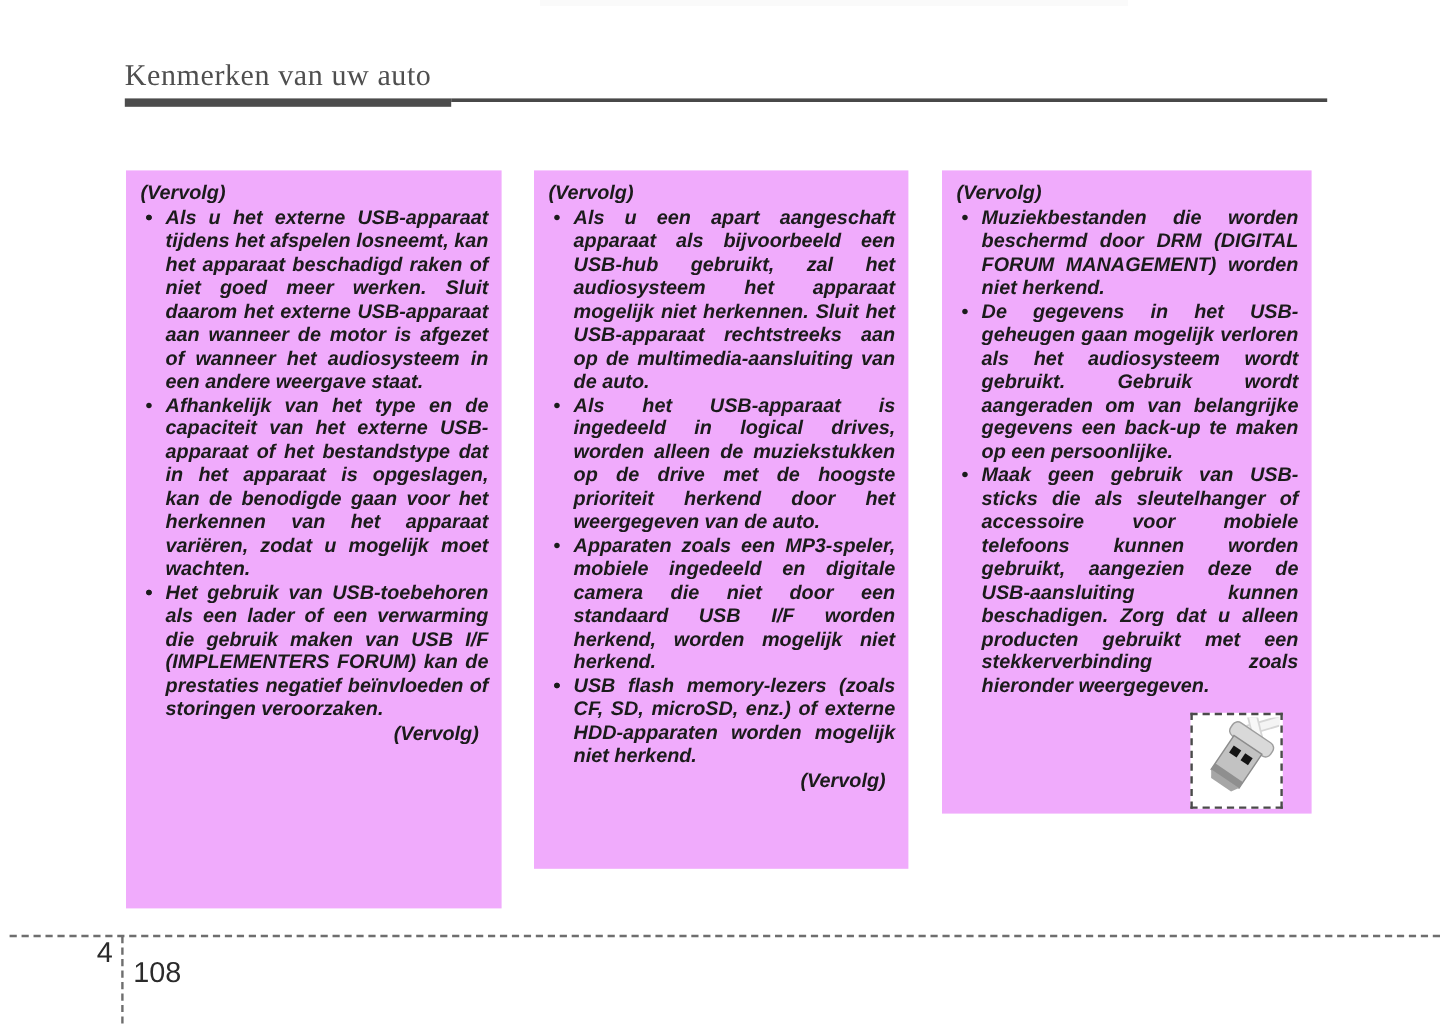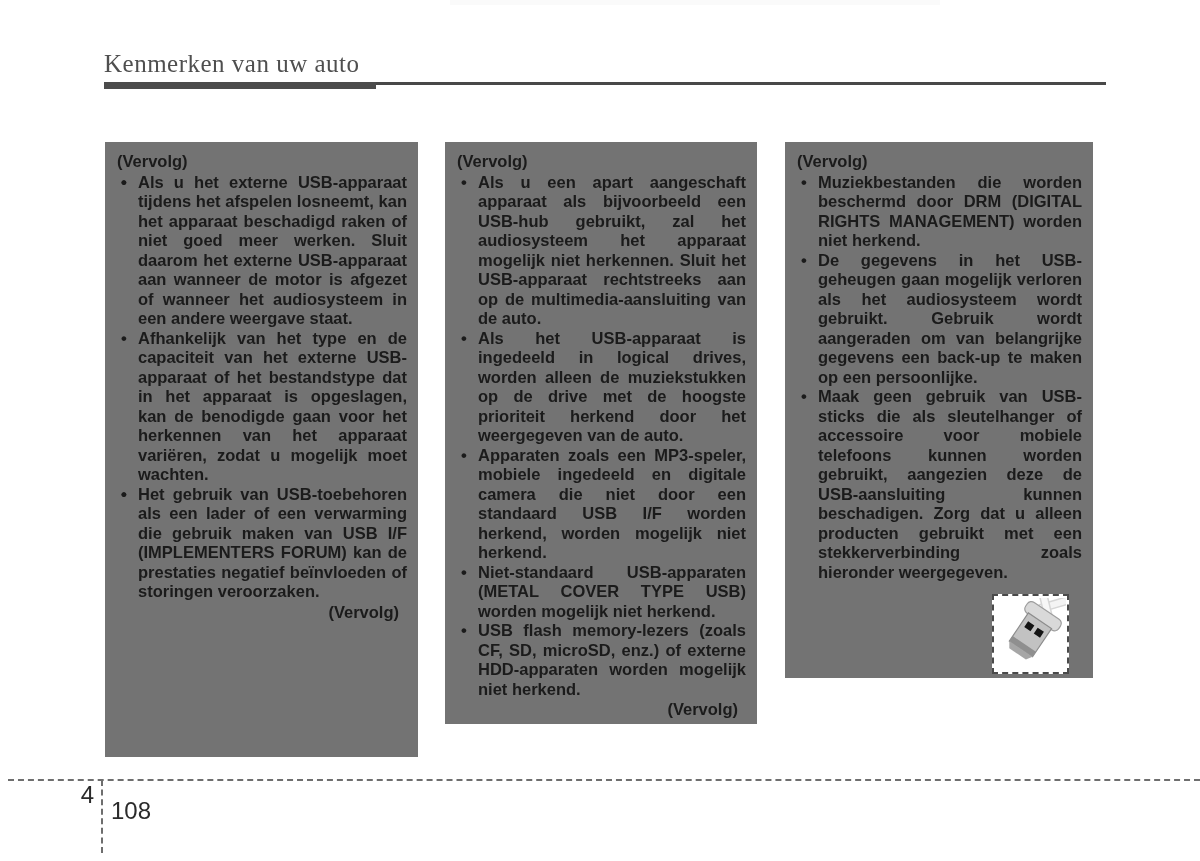--- a/index.html
+++ b/index.html
@@ -6,23 +6,23 @@
   .page{position:relative;width:1200px;height:861px;background:#ffffff;overflow:hidden;
         font-family:"Liberation Sans",sans-serif;}
   .top-strip{position:absolute;left:450px;top:0;width:490px;height:5px;background:#fafafa;}
 
   .title{position:absolute;left:104px;top:50px;margin:0;
          font-family:"Liberation Serif",serif;font-weight:400;font-size:25px;
          color:#4f4f4f;letter-spacing:0.5px;}
   .rule-thick{position:absolute;left:104px;top:82px;width:272px;height:7px;background:#4c4c4c;}
   .rule-thin{position:absolute;left:376px;top:82px;width:730px;height:3px;background:#484848;}
 
-  .col{position:absolute;top:142px;background:#737373;box-sizing:border-box;
+  .col{position:absolute;top:142px;background:#f0abfc;box-sizing:border-box;
        padding:10px 11px 0 10px;color:#1b1b1b;
-       font-weight:bold;font-size:16.5px;line-height:19.5px;}
+       font-style:italic;font-weight:bold;font-size:16.5px;line-height:19.5px;}
   .col1{left:105px;width:313px;height:615px;}
   .col2{left:445px;width:312px;height:582px;}
   .col3{left:785px;width:308px;height:536px;}
 
   .cont{margin:0;}
   .cont.top{margin:0 0 1px 2px;}
   .cont.bottom{text-align:right;padding-right:8px;margin-top:1px;}
 
   .li{position:relative;padding-left:23px;text-align:justify;}
   .li .mk{position:absolute;left:6px;top:0;}
@@ -56,28 +56,28 @@
     <div class="li"><span class="mk">•</span></div>
     <div class="li"><span class="mk">•</span><span>Het gebruik van USB-toebehoren als een lader of een verwarming die gebruik maken van USB I/F (IMPLEMENTERS FORUM) kan de prestaties negatief beïnvloeden of storingen veroorzaken.</span></div>
     <p class="cont bottom">(Vervolg)</p>
   </section>
 
   <section class="col col2">
     <p class="cont top">(Vervolg)</p>
     <div class="li"><span class="mk">•</span><span>Als u een apart aangeschaft apparaat als bijvoorbeeld een USB-hub gebruikt, zal het audiosysteem het apparaat mogelijk niet herkennen. Sluit het USB-apparaat rechtstreeks aan op de multimedia-aansluiting van de auto.</span></div>
     <div class="li"><span class="mk">•</span><span>Als het USB-apparaat is ingedeeld in logical drives, worden alleen de muziekstukken op de drive met de hoogste prioriteit herkend door het weergegeven van de auto.</span></div>
     <div class="li"><span class="mk">•</span><span>Apparaten zoals een MP3-speler, mobiele ingedeeld en digitale camera die niet door een standaard USB I/F worden herkend, worden mogelijk niet herkend.</span></div>
-    <div class="li"><span class="mk">•</span><span>Niet-standaard USB-apparaten (METAL COVER TYPE USB) worden mogelijk niet herkend.</span></div>
+    <div class="li"><span class="mk">•</span></div>
     <div class="li"><span class="mk">•</span><span>USB flash memory-lezers (zoals CF, SD, microSD, enz.) of externe HDD-apparaten worden mogelijk niet herkend.</span></div>
     <p class="cont bottom">(Vervolg)</p>
   </section>
 
   <section class="col col3">
     <p class="cont top">(Vervolg)</p>
-    <div class="li"><span class="mk">•</span><span>Muziekbestanden die worden beschermd door DRM (DIGITAL RIGHTS MANAGEMENT) worden niet herkend.</span></div>
+    <div class="li"><span class="mk">•</span><span>Muziekbestanden die worden beschermd door DRM (DIGITAL FORUM MANAGEMENT) worden niet herkend.</span></div>
     <div class="li"><span class="mk">•</span><span>De gegevens in het USB-geheugen gaan mogelijk verloren als het audiosysteem wordt gebruikt. Gebruik wordt aangeraden om van belangrijke gegevens een back-up te maken op een persoonlijke.</span></div>
     <div class="li"><span class="mk">•</span><span>Maak geen gebruik van USB-sticks die als sleutelhanger of accessoire voor mobiele telefoons kunnen worden gebruikt, aangezien deze de USB-aansluiting kunnen beschadigen. Zorg dat u alleen producten gebruikt met een stekkerverbinding zoals hieronder weergegeven.</span></div>
 
     <div class="usb-box">
       <svg width="70" height="72" viewBox="0 0 70 72" aria-hidden="true">
         <g transform="rotate(34 35 36)">
           <line x1="28" y1="10" x2="48" y2="-14" stroke="#d6d6d6" stroke-width="9"></line>
           <line x1="28" y1="10" x2="48" y2="-14" stroke="#f4f4f4" stroke-width="6"></line>
           <line x1="40" y1="12" x2="18" y2="-8" stroke="#d6d6d6" stroke-width="9"></line>
           <line x1="40" y1="12" x2="18" y2="-8" stroke="#f7f7f7" stroke-width="6"></line>

